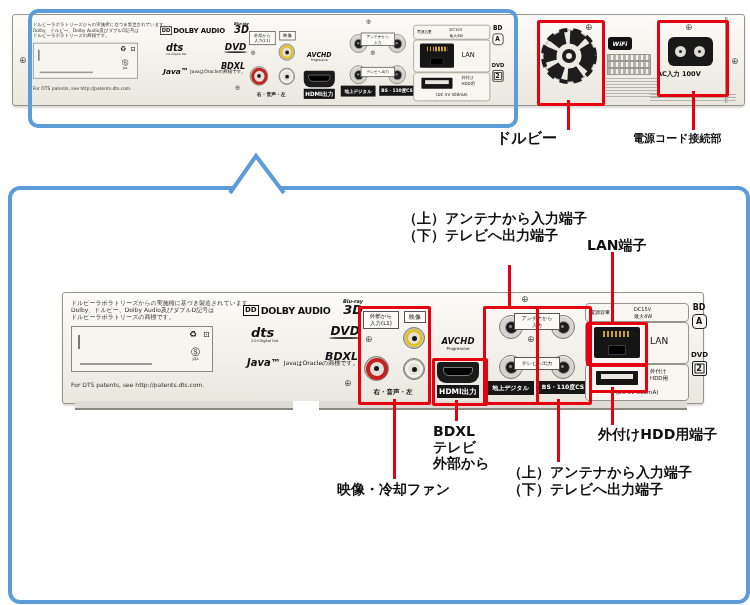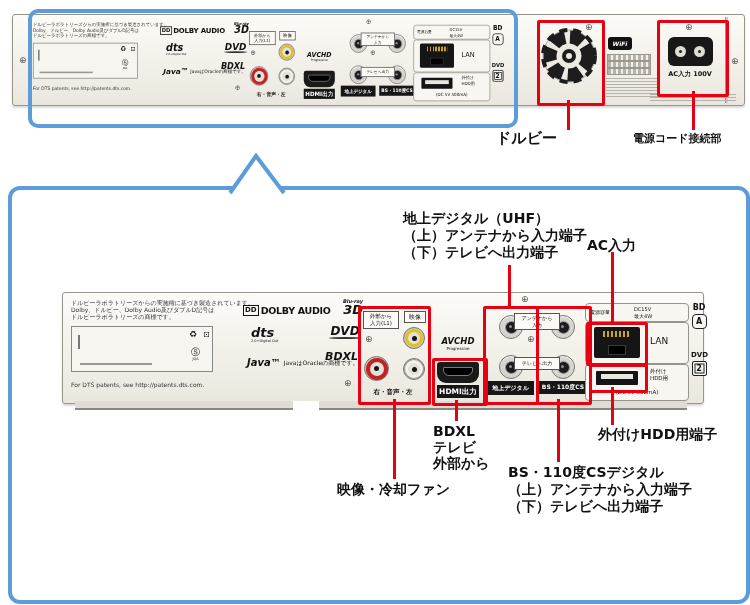--- a/index.html
+++ b/index.html
@@ -195,43 +195,42 @@
      font-size:6px;font-weight:bold;font-style:italic;display:flex;align-items:center;justify-content:center;z-index:2">WiFi</div>
 <div class="certrow" style="left:607px;top:54px;width:42px"></div>
 <div class="certrow" style="left:607px;top:61px;width:42px"></div>
 <div class="certrow" style="left:607px;top:68px;width:42px"></div>
 <div class="microtext" style="left:606px;top:78px;width:52px;height:20px"></div>
 <div class="screw" style="left:685px;top:23px;z-index:2">⊕</div>
 <div class="acsock" style="left:668px;top:37px;width:45px;height:29px;z-index:2">
   <span class="pin" style="left:7px"></span>
     <span class="pin" style="left:26px"></span>
 </div>
-<div class="a" style="left:657px;top:70px;width:66px;text-align:center;font-size:6.5px;font-weight:bold;z-index:2">AC入力 100V</div>
+<div class="a" style="left:657px;top:70px;width:66px;text-align:left;font-size:6.5px;font-weight:bold;z-index:2">AC入力 100V</div>
 <div class="microtext" style="left:650px;top:94px;width:86px;height:7px"></div>
 
 <div class="bluebox" style="left:28px;top:9px;width:482px;height:111px"></div>
 <div class="rbox" style="left:537px;top:20px;width:62px;height:80px"></div>
 <div class="rbox" style="left:657px;top:20px;width:66px;height:71px"></div>
 <div class="leader" style="left:567px;top:100px;height:30px"></div>
 <div class="leader" style="left:692px;top:91px;height:39px"></div>
 <div class="biglabel" style="left:496px;top:130px;font-size:15px">ドルビー</div>
 <div class="biglabel" style="left:633px;top:130px;font-size:11px">電源コード接続部</div>
 
 <svg class="a" style="left:200px;top:140px;z-index:6" width="120" height="55">
   <path d="M30,53 L56,16 L84,53" fill="#ffffff" stroke="#5b9cd9" stroke-width="4"></path>
 </svg>
 
 <div class="bluebox" style="left:8px;top:186px;width:734px;height:410px;border-radius:12px"></div>
 
 <div class="biglabel" style="left:403px;top:210px">
-  <div>地上デジタル（UHF）</div>
   <div>（上）アンテナから入力端子</div>
   <div>（下）テレビへ出力端子</div>
 </div>
-<div class="biglabel" style="left:587px;top:237px">AC入力</div>
+<div class="biglabel" style="left:587px;top:237px">LAN端子</div>
 <div class="leader" style="left:508px;top:265px;height:42px"></div>
 <div class="leader" style="left:611px;top:252px;height:72px"></div>
 
 <div class="chassis" style="left:62px;top:292px;width:640px;height:110px">
   <div class="panel-core" id="panel-proto">
     <div class="a tm" style="left:8px;top:6px">
       <div>ドルビーラボラトリーズからの実施権に基づき製造されています。</div>
       <div>Dolby、ドルビー、Dolby Audio及びダブルD記号は</div>
       <div>ドルビーラボラトリーズの商標です。</div>
     </div>
@@ -368,16 +367,15 @@
 <div class="leader" style="left:611px;top:387px;height:38px"></div>
 
 <div class="biglabel" style="left:433px;top:423px;line-height:16px">
   <div>BDXL</div>
   <div>テレビ</div>
   <div>外部から</div>
 </div>
 <div class="biglabel" style="left:598px;top:426px">外付けHDD用端子</div>
 <div class="biglabel" style="left:337px;top:481px">映像・冷却ファン</div>
 <div class="biglabel" style="left:508px;top:464px">
-  <div>BS・110度CSデジタル</div>
   <div>（上）アンテナから入力端子</div>
   <div>（下）テレビへ出力端子</div>
 </div>
 
 </body></html>

